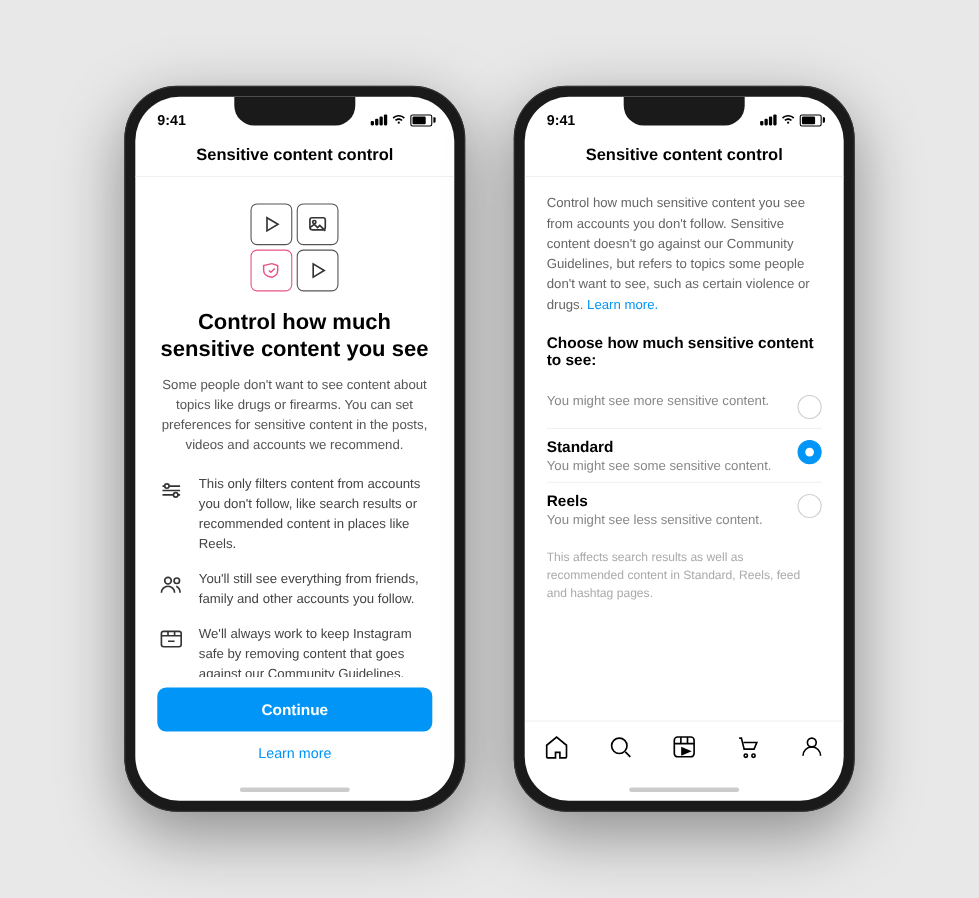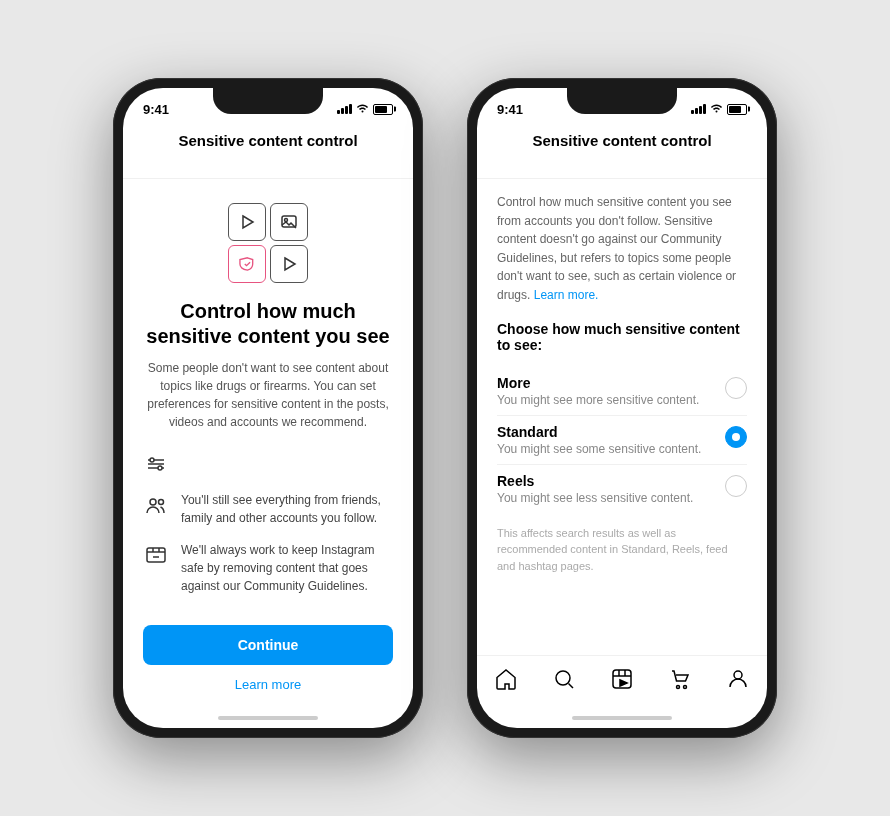--- a/index.html
+++ b/index.html
@@ -113,21 +113,21 @@
     
     .screen-content {
       flex: 1;
       display: flex;
       flex-direction: column;
       overflow: hidden;
     }
     
     .nav-header {
       text-align: center;
-      padding: 8px 16px 28px;
+      padding: 8px 16px 10px;
       border-bottom: 1px solid #f0f0f0;
       flex-shrink: 0;
     }
     .nav-title {
       font-size: 15px;
       font-weight: 600;
       color: #000;
     }
     
     .phone1-body {
@@ -413,20 +413,21 @@
             <div class="feature-item">
               <div class="feature-icon">
                 <svg width="22" height="22" viewBox="0 0 22 22" fill="none" stroke="#333" stroke-width="1.5">
                   <line x1="3" y1="7" x2="19" y2="7"></line>
                   <line x1="3" y1="11" x2="19" y2="11"></line>
                   <line x1="3" y1="15" x2="19" y2="15"></line>
                   <circle cx="7" cy="7" r="2" fill="#fff" stroke="#333"></circle>
                   <circle cx="15" cy="15" r="2" fill="#fff" stroke="#333"></circle>
                 </svg>
               </div>
+              <p class="feature-text">This only filters content from accounts you don't follow, like search results or recommended content in places like Reels.</p>
             </div>
             <div class="feature-item">
               <div class="feature-icon">
                 <svg width="22" height="22" viewBox="0 0 22 22" fill="none" stroke="#333" stroke-width="1.5">
                   <circle cx="8" cy="7" r="3"></circle>
                   <path d="M2 18c0-3.3 2.7-6 6-6s6 2.7 6 6"></path>
                   <circle cx="16" cy="7" r="2.5"></circle>
                   <path d="M19 18c0-2.8-1.5-5.1-3.5-6"></path>
                 </svg>
               </div>
@@ -494,21 +495,20 @@
         <div class="phone2-body">
           <p class="description-text">
             <span>Control how much sensitive content you see from accounts you don't follow. Sensitive content doesn't go against our Community Guidelines, but refers to topics some people don't want to see, such as certain violence or drugs.</span>
             <a href="#">Learn more.</a>
           </p>
 
           <p class="section-heading">Choose how much sensitive content to see:</p>
 
           <div class="radio-option">
             <div class="radio-label">
-              <div class="radio-title">More</div>
               <div class="radio-subtitle">You might see more sensitive content.</div>
             </div>
             <div class="radio-circle"></div>
           </div>
 
           <div class="radio-option">
             <div class="radio-label">
               <div class="radio-title">Standard</div>
               <div class="radio-subtitle">You might see some sensitive content.</div>
             </div>

